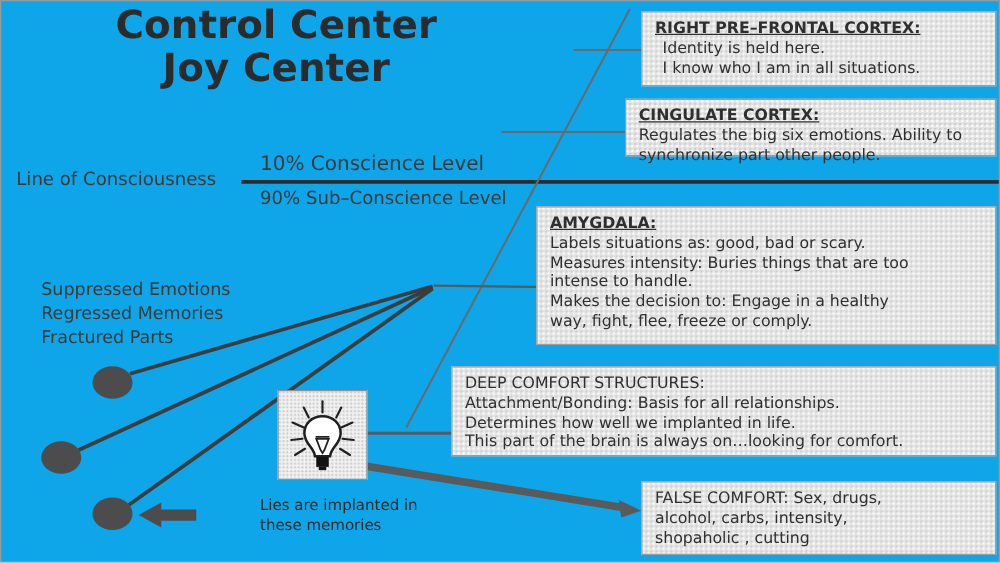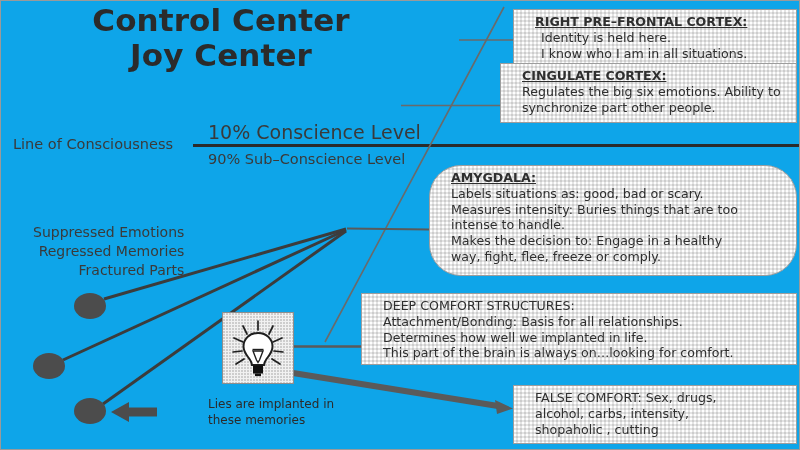--- a/index.html
+++ b/index.html
@@ -45,21 +45,21 @@
     left: 12px;
     top: 135px;
     font-size: 14.5px;
     color: #3a3a3a;
     white-space: nowrap;
   }
   .pct-top {
     position: absolute;
     left: 207px;
     top: 120px;
-    font-size: 19px;
+    font-size: 16px;
     color: #3a3a3a;
     white-space: nowrap;
   }
   .pct-bottom {
     position: absolute;
     left: 207px;
     top: 150px;
     font-size: 14.5px;
     color: #3a3a3a;
     white-space: nowrap;
@@ -67,21 +67,20 @@
 
   
   .left-list {
     position: absolute;
     left: 32px;
     top: 222px;
     font-size: 14px;
     line-height: 1.36;
     color: #3a3a3a;
     white-space: nowrap;
-    text-align: right;
   }
 
   
   .lies-caption {
     position: absolute;
     left: 163px;
     top: 396px;
     font-size: 12px;
     line-height: 1.33;
     color: #2b2b2b;
@@ -92,33 +91,33 @@
   
   .box {
     position: absolute;
     box-sizing: border-box;
     border: 1px solid #9d9d9d;
     background-color: #e4e4e4;
     background-image:
       radial-gradient(circle at 1px 1px, rgba(255,255,255,0.95) 0.8px, transparent 1px),
       radial-gradient(circle at 3px 3px, rgba(160,160,160,0.35) 0.7px, transparent 1px);
     background-size: 4px 4px, 4px 4px;
-    padding: 4px 7px 5px 21px;
+    padding: 4px 7px 5px 10px;
     font-size: 12.6px;
     line-height: 1.255;
     color: #2f2f2f;
   }
   .box .hdr { font-weight: normal; }
   .box .hdr-u { font-weight: bold; text-decoration: underline; }
   .box .ln { white-space: nowrap; }
   .indent { padding-left: 6px; display: inline-block; }
 
   #box-rpfc     { left: 512px; top: 8px;   width: 284px; height: 60px; }
-  #box-cing     { left: 499px; top: 62px;  width: 297px; height: 60px; }
-  #box-amyg     { left: 428px; top: 164px; width: 368px; height: 111px; border-radius: 32px; }
+  #box-cing     { left: 499px; top: 78px;  width: 297px; height: 46px; }
+  #box-amyg     { left: 428px; top: 164px; width: 368px; height: 111px; }
   #box-deep     { left: 360px; top: 292px; width: 436px; height: 72px; }
   #box-false    { left: 512px; top: 384px; width: 284px; height: 59px; }
 
   
   #bulb-panel {
     position: absolute;
     left: 221px;
     top: 311px;
     width: 72px;
     height: 72px;

